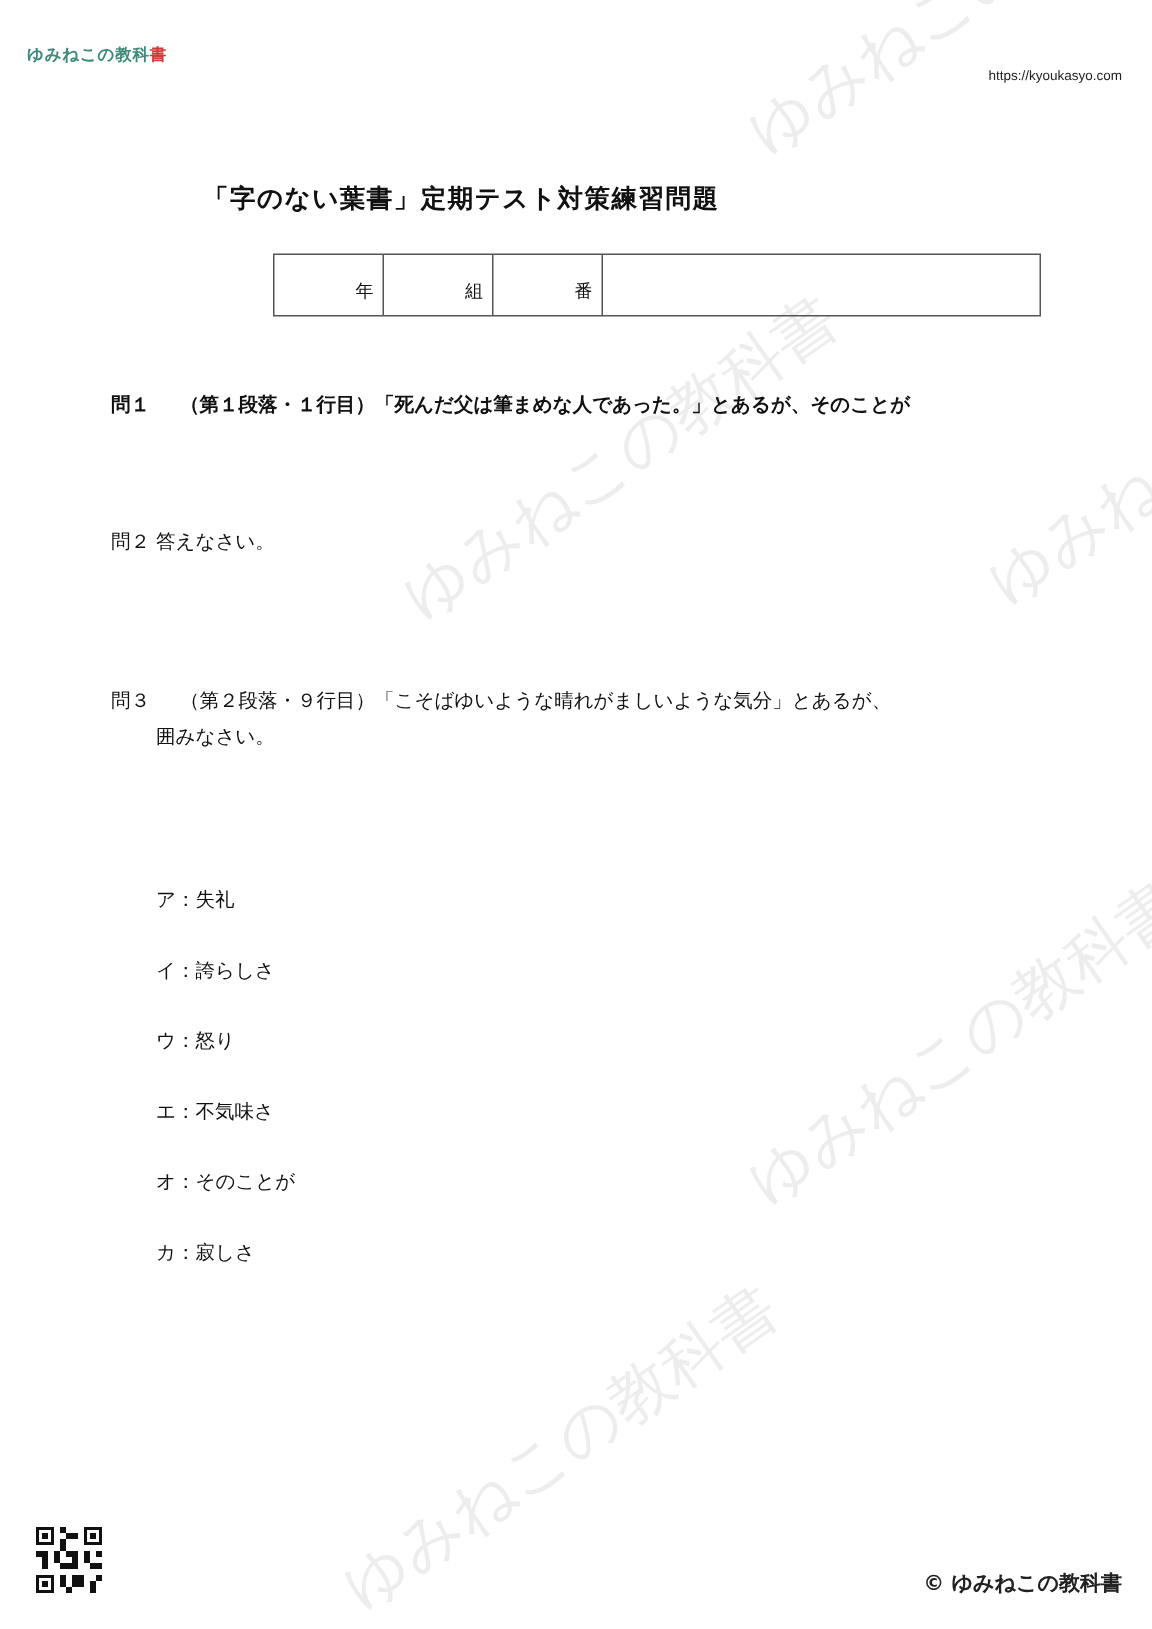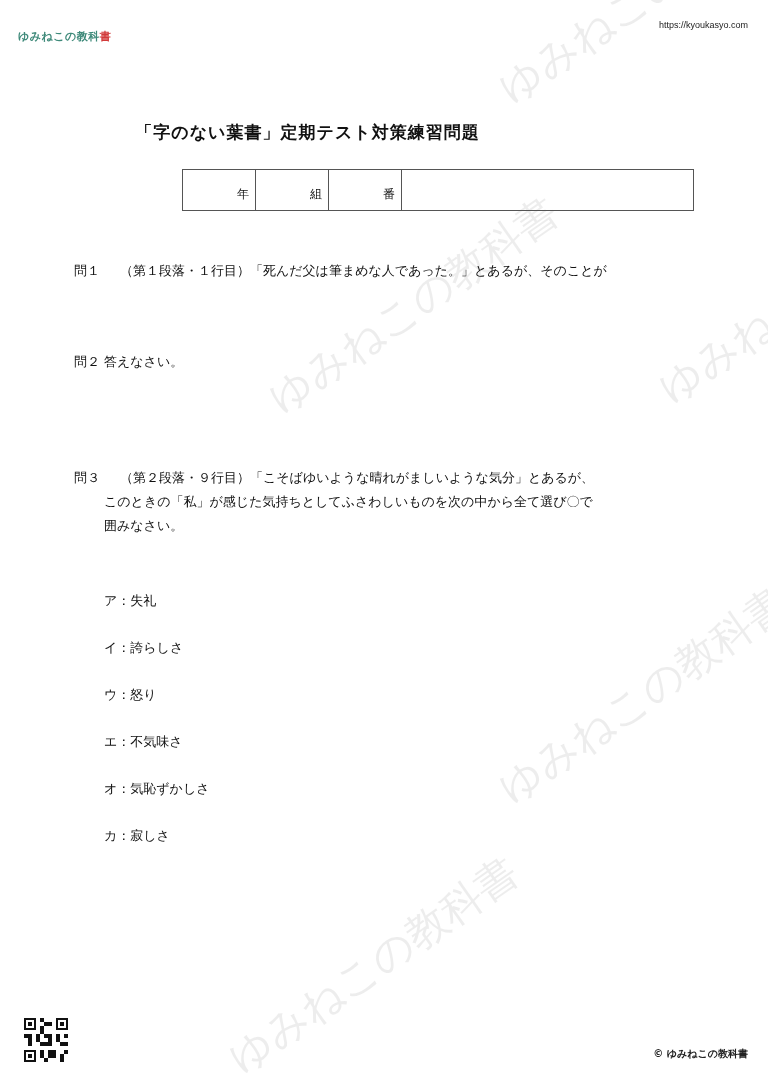--- a/index.html
+++ b/index.html
@@ -5,21 +5,21 @@
   html, body { margin: 0; padding: 0; }
   body {
     width: 768px; height: 1086px; background: #ffffff; position: relative; overflow: hidden;
     font-family: "DejaVu Sans", "Liberation Sans", sans-serif; color: #111;
   }
   .logo {
     position: absolute; left: 18px; top: 29px; font-size: 11px; color: #3f8a7a; font-weight: bold; letter-spacing: 0.5px;
   }
   .logo .accent { color: #d23a3a; }
   .site-url {
-    position: absolute; right: 20px; top: 20px; font-size: 9px; color: #222;
+    position: absolute; right: 20px; top: 45px; font-size: 9px; color: #222;
     font-family: "Liberation Sans", sans-serif;
   }
   .title {
     position: absolute; left: 0; width: 615px; top: 121px; text-align: center;
     font-size: 17px; font-weight: bold; letter-spacing: 1px;
   }
   .name-table {
     position: absolute; left: 182px; top: 169px; width: 512px; height: 42px;
     border: 1px solid #555; box-sizing: border-box; display: flex;
   }
@@ -39,21 +39,21 @@
   .choices { position: absolute; left: 104px; top: 565px; font-size: 13px; line-height: 23px; }
   .choice { display: block; white-space: nowrap; margin-top: 24px; }
   .watermark {
     position: absolute; font-size: 42px; color: rgba(0,0,0,0.07); white-space: nowrap;
     transform: rotate(-35deg); transform-origin: left bottom; pointer-events: none;
   }
   .qr {
     position: absolute; left: 24px; top: 1018px; width: 44px; height: 44px; background: #fff;
   }
   .copyright {
-    position: absolute; right: 20px; top: 1047px; font-size: 10px; color: #222; font-weight: bold;
+    position: absolute; right: 20px; top: 1047px; font-size: 14px; color: #222; font-weight: bold;
   }
 </style>
 </head>
 <body>
 
 <div class="watermark" style="left:290px; top:370px;">ゆみねこの教科書</div>
 <div class="watermark" style="left:520px; top:60px;">ゆみねこの教科書</div>
 <div class="watermark" style="left:680px; top:360px;">ゆみねこの教科書</div>
 <div class="watermark" style="left:520px; top:760px;">ゆみねこの教科書</div>
 <div class="watermark" style="left:250px; top:1030px;">ゆみねこの教科書</div>
@@ -70,43 +70,42 @@
       <span>年</span>
     </div>
   <div class="cell c2">
       <span>組</span>
     </div>
   <div class="cell c3">
       <span>番</span>
     </div>
 </div>
 
-<div class="question" style="top:259px;">
+<div class="question" style="top:259px;font-weight:bold;">
   <span class="qnum">問１</span>
   <span class="qline first">（第１段落・１行目）「死んだ父は筆まめな人であった。」とあるが、そのことが</span>
 </div>
 
 <div class="question" style="top:350px;">
   <span class="qnum">問２</span>
   <span class="qline rest">答えなさい。</span>
 </div>
 
-<div class="question" style="top:467px;font-family:Liberation Mono, monospace;">
+<div class="question" style="top:456px;">
   <span class="qnum">問３</span>
   <span class="qline first">（第２段落・９行目）「こそばゆいような晴れがましいような気分」とあるが、</span>
-  <span class="qline rest">このときの「私」が感じた気持ちとしてふさわしいものを次の中から全て選び〇で</span>
   <span class="qline rest">囲みなさい。</span>
 </div>
 
 <div class="choices">
   <span class="choice">ア：失礼</span>
   <span class="choice">イ：誇らしさ</span>
   <span class="choice">ウ：怒り</span>
   <span class="choice">エ：不気味さ</span>
-  <span class="choice">オ：気恥ずかしさ</span>
+  <span class="choice">オ：そのことが</span>
   <span class="choice">カ：寂しさ</span>
 </div>
 
 <div class="qr">
   <svg width="44" height="44" viewBox="0 0 11 11" shape-rendering="crispEdges">
     <rect x="0" y="0" width="3" height="3" fill="#111"></rect>
       <rect x="0.5" y="0.5" width="2" height="2" fill="#fff"></rect>
       <rect x="1" y="1" width="1" height="1" fill="#111"></rect>
     <rect x="8" y="0" width="3" height="3" fill="#111"></rect>
       <rect x="8.5" y="0.5" width="2" height="2" fill="#fff"></rect>

